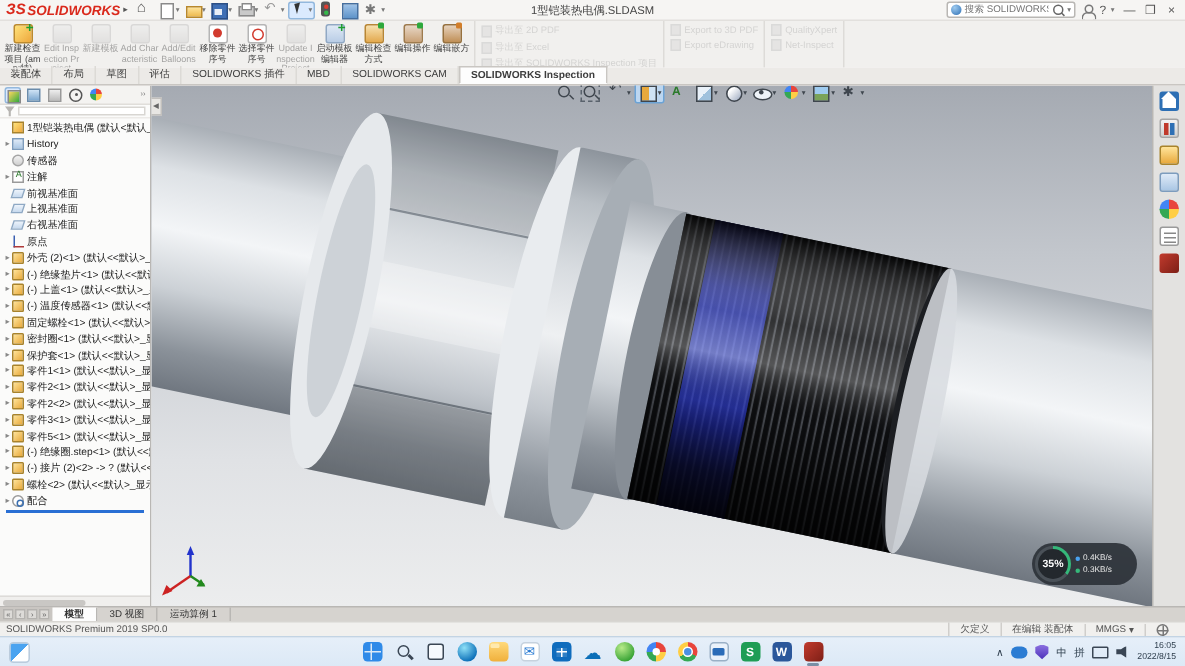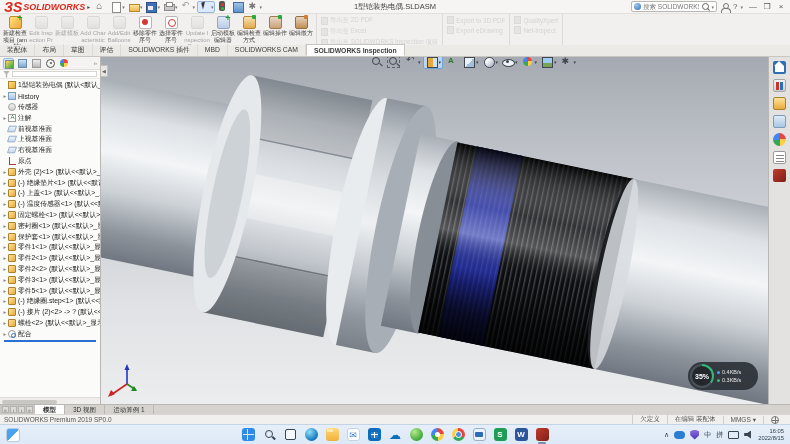--- a/index.html
+++ b/index.html
@@ -2,21 +2,21 @@
 <html><head>
 <meta charset="utf-8">
 <style>
 *{box-sizing:border-box;margin:0;padding:0}
 body{width:790px;height:444px;overflow:hidden;font-family:"Liberation Sans","DejaVu Sans",sans-serif;background:#fff;font-size:7px;color:#333}
 #app{position:relative;width:790px;height:444px}
 
 
 .titlebar{position:absolute;top:0;left:0;right:0;height:14px;background:#f6f5f3;border-bottom:1px solid #e2e0dd;display:flex;align-items:center;z-index:50}
 .logo{display:flex;align-items:center;margin-left:4px;font-weight:bold;font-style:italic;color:#da291c;font-size:9px;letter-spacing:0}
-.logo .mark{font-size:14px;margin-right:1px}
+.logo .mark{font-size:10px;margin-right:1px}
 .logo-caret{color:#555;font-size:6px;margin:0 4px 0 2px}
 .qtools{display:flex;align-items:center;gap:1px}
 .qt{display:flex;align-items:center;height:12px;padding:0 1px;border-radius:2px}
 .qt .caret{font-size:5px;color:#777;margin-left:1px}
 .qti{position:relative;width:11px;height:11px}
 .qt-active{background:#dbeafe;border:1px solid #93b8dd}
 .qti-home::before{content:"⌂";position:absolute;left:1px;top:-1px;font-size:10px;color:#555}
 .qti-new::before{content:"";position:absolute;left:2px;top:1px;width:7px;height:9px;background:#fff;border:1px solid #8a8a8a}
 .qti-open::before{content:"";position:absolute;left:1px;top:3px;width:9px;height:6px;background:linear-gradient(#ffe49a,#edb94e);border:1px solid #b8882c}
 .qti-save::before{content:"";position:absolute;left:1px;top:1px;width:9px;height:9px;background:#3f6fb5;border:1px solid #2c4f85}

